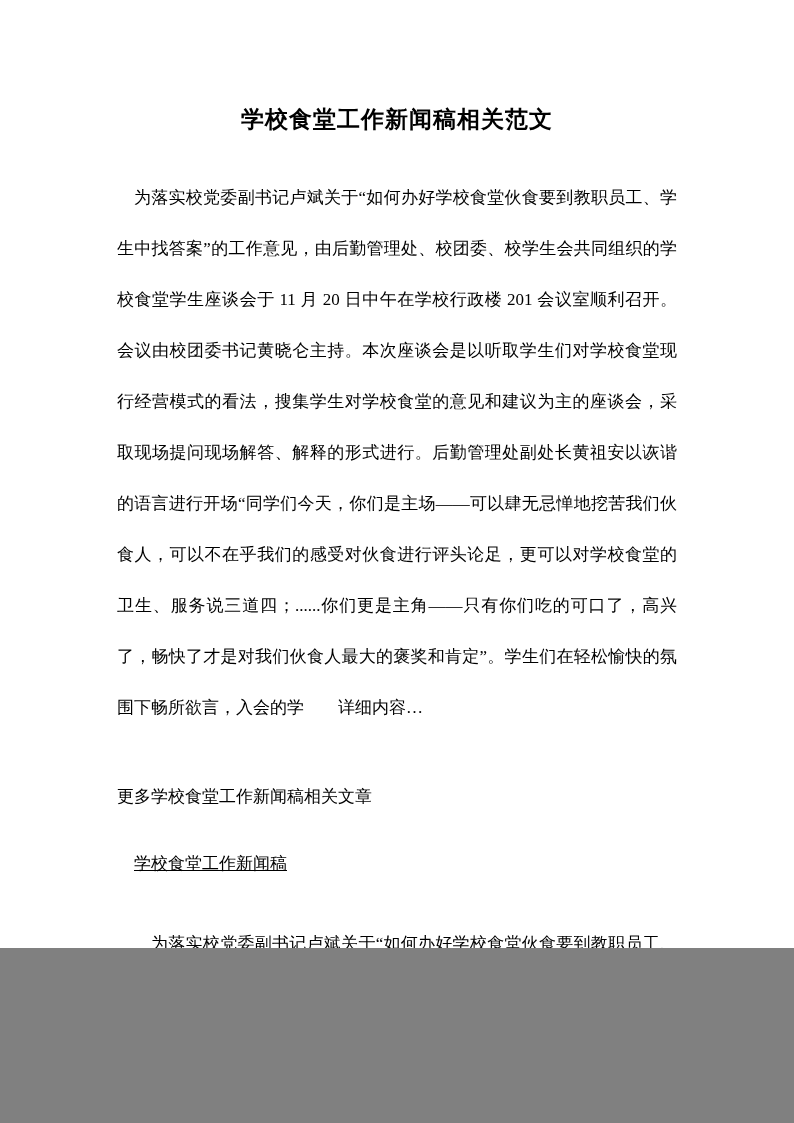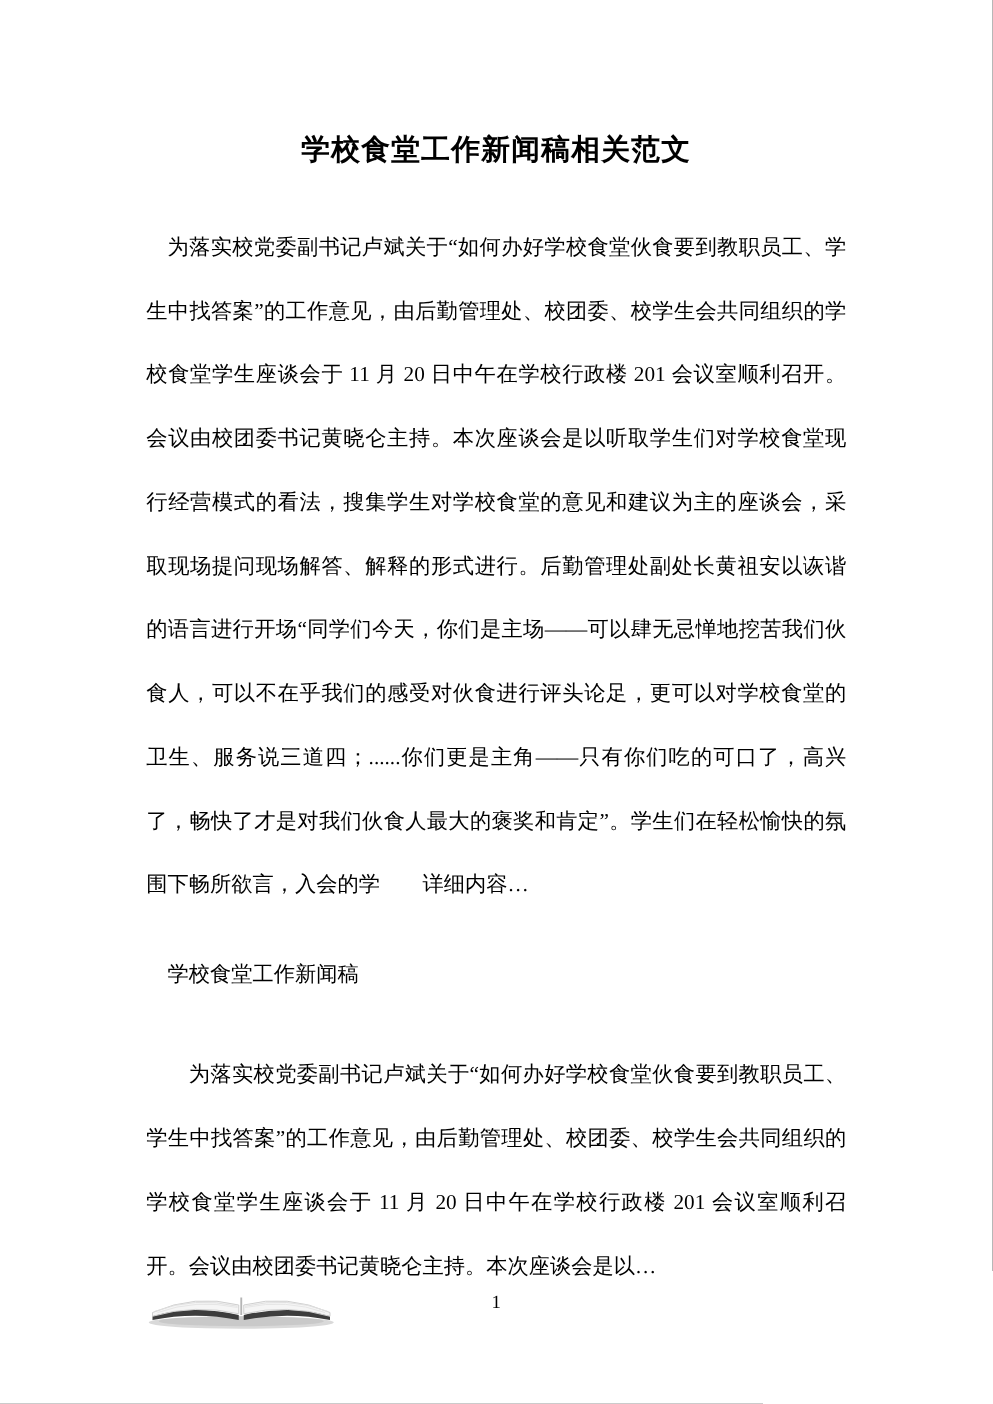--- a/index.html
+++ b/index.html
@@ -1,20 +1,20 @@
 <!DOCTYPE html>
 <html><head>
 <meta charset="utf-8">
 <style>
   * { margin: 0; padding: 0; box-sizing: border-box; }
   html, body { background: #808080; }
   .page {
     position: relative;
     width: 794px;
-    height: 1123px;
+    height: 948px;
     margin: 0 auto;
     background: #ffffff;
     font-family: "Liberation Serif", serif;
     color: #000000;
     overflow: hidden;
   }
   .content {
     padding: 104px 117px 0 117px;
   }
   .doc-title {
@@ -38,20 +38,21 @@
   .more-heading {
     margin-top: 43px;
     font-size: 17px;
     line-height: 41px;
   }
   .related-item {
     margin-top: 26px;
     font-size: 17px;
     line-height: 41px;
     text-indent: 1em;
+    text-decoration: underline;
   }
   .para-2 {
     margin-top: 34px;
     text-indent: 2em;
   }
   .footer-book {
     position: absolute;
     left: 114px;
     top: 1031px;
     width: 158px;
@@ -70,20 +71,21 @@
 </style>
 </head>
 <body>
 
 <div class="page">
   <div class="content">
     <h1 class="doc-title">学校食堂工作新闻稿相关范文</h1>
 
     <p class="para para-1">为落实校党委副书记卢斌关于“如何办好学校食堂伙食要到教职员工、学生中找答案”的工作意见，由后勤管理处、校团委、校学生会共同组织的学校食堂学生座谈会于 11 月 20 日中午在学校行政楼 201 会议室顺利召开。会议由校团委书记黄晓仑主持。本次座谈会是以听取学生们对学校食堂现行经营模式的看法，搜集学生对学校食堂的意见和建议为主的座谈会，采取现场提问现场解答、解释的形式进行。后勤管理处副处长黄祖安以诙谐的语言进行开场“同学们今天，你们是主场——可以肆无忌惮地挖苦我们伙食人，可以不在乎我们的感受对伙食进行评头论足，更可以对学校食堂的卫生、服务说三道四；......你们更是主角——只有你们吃的可口了，高兴了，畅快了才是对我们伙食人最大的褒奖和肯定”。学生们在轻松愉快的氛围下畅所欲言，入会的学　　详细内容…</p>
 
+    <p class="more-heading">更多学校食堂工作新闻稿相关文章</p>
 
     <p class="related-item">学校食堂工作新闻稿</p>
 
     <p class="para para-2">为落实校党委副书记卢斌关于“如何办好学校食堂伙食要到教职员工、学生中找答案”的工作意见，由后勤管理处、校团委、校学生会共同组织的学校食堂学生座谈会于 11 月 20 日中午在学校行政楼 201 会议室顺利召开。会议由校团委书记黄晓仑主持。本次座谈会是以…</p>
   </div>
 
   <div class="footer-book">
     <svg width="158" height="34" viewBox="0 0 158 34" xmlns="http://www.w3.org/2000/svg">
 
       <ellipse cx="79" cy="27" rx="74" ry="5" fill="#d9d9d9"></ellipse>

